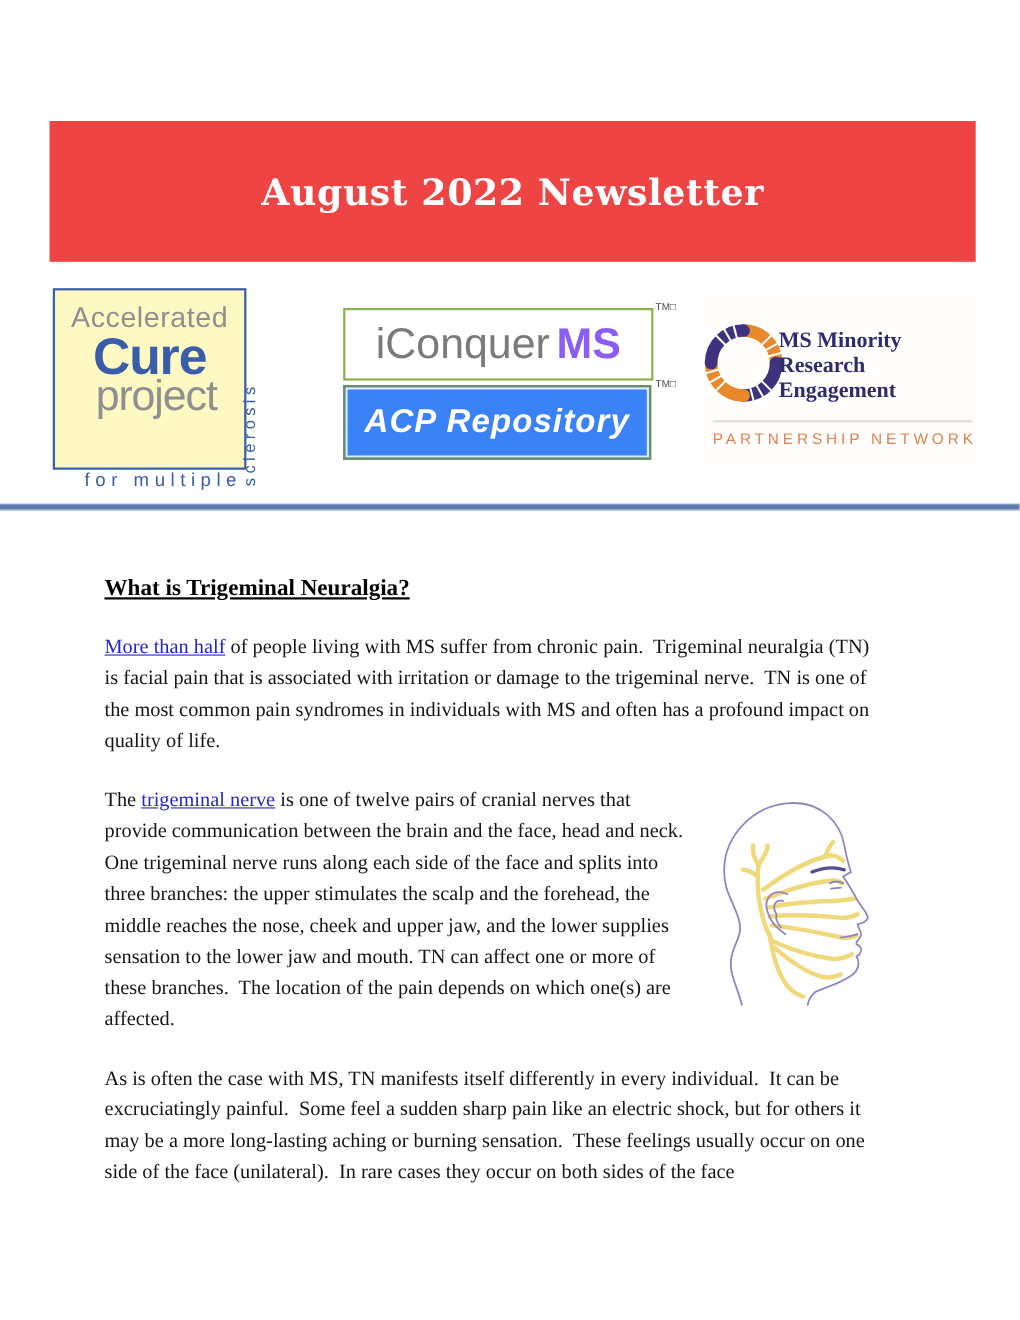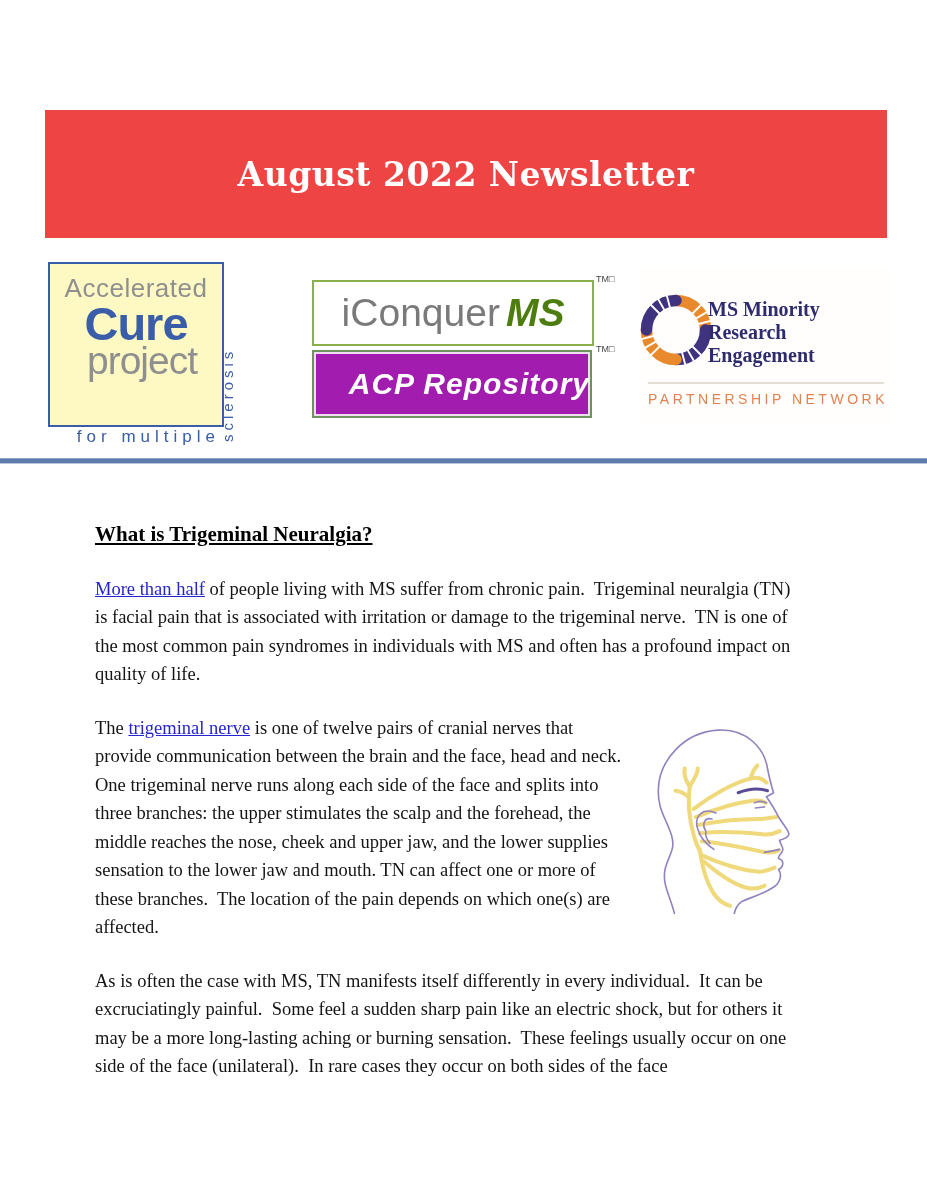--- a/index.html
+++ b/index.html
@@ -37,33 +37,33 @@
     font-size:17px;letter-spacing:5px;white-space:nowrap;
   }
   
   .icq-box{
     position:absolute;left:312px;top:280px;width:278px;height:62px;
     border:2px solid #8caf4e;background:#fff;
     display:flex;align-items:center;justify-content:center;
     font-family:"Liberation Sans",sans-serif;font-size:39px;
   }
   .icq-gray{color:#7a7a7a;}
-  .icq-blue{color:#4d7c0f;font-weight:bold;margin-left:6px;font-style:italic;}
+  .icq-blue{color:#8b5cf6;font-weight:bold;margin-left:6px;}
   .tm{
     position:absolute;color:#444;font-family:"Liberation Sans",sans-serif;
     font-size:9px;letter-spacing:0;
   }
   .tm-1{left:596px;top:274px;}
   .tm-2{left:596px;top:344px;}
   
   .rep-box{
     position:absolute;left:312px;top:350px;width:276px;height:64px;
-    background:#a21caf;border:2px solid #6f9160;
+    background:#3b82f6;border:2px solid #6f9160;
     box-shadow:inset 0 0 0 2px rgba(255,255,255,.85);
-    display:flex;align-items:center;justify-content:flex-end;
+    display:flex;align-items:center;justify-content:center;
   }
   .rep-text{
     color:#ffffff;font-family:"Liberation Sans",sans-serif;
     font-weight:bold;font-style:italic;font-size:30px;letter-spacing:1px;
   }
   
   .msmre{position:absolute;left:640px;top:268px;width:252px;height:156px;background:#fffefd;}
   .msmre-hands{position:absolute;left:0;top:24px;width:72px;height:76px;}
   .msmre-text{
     position:absolute;left:68px;top:30px;

